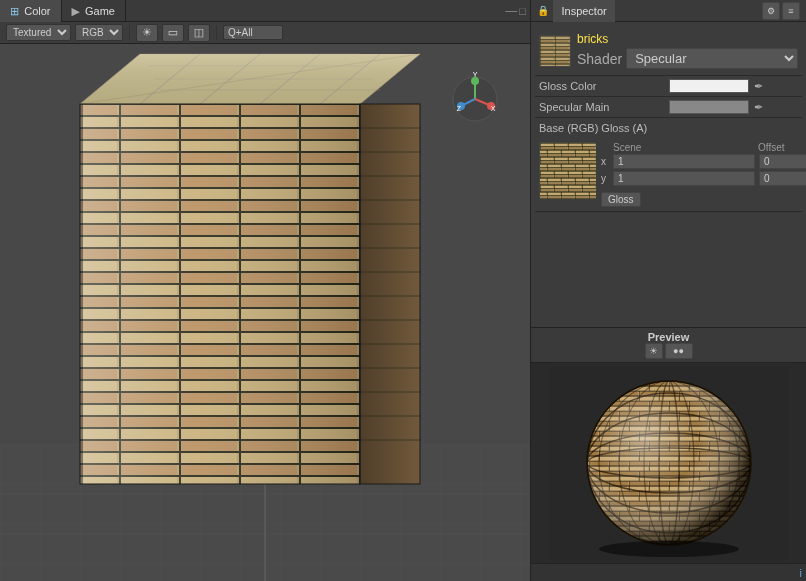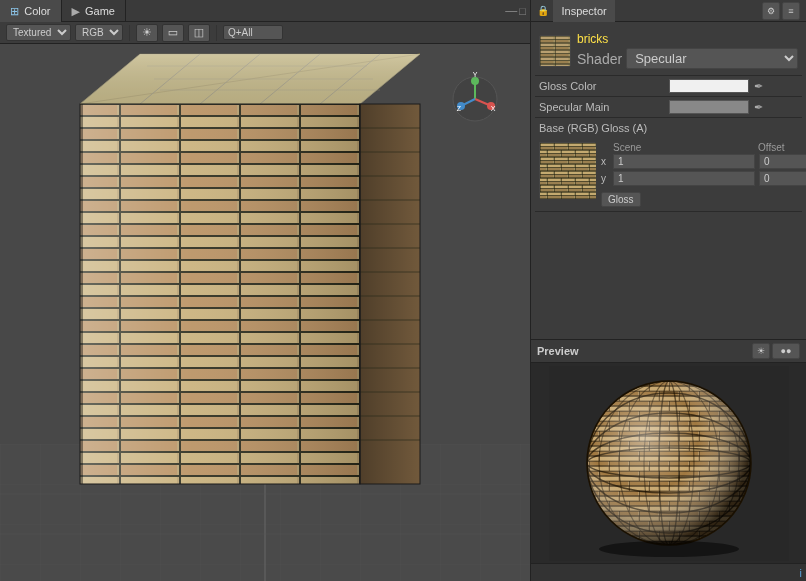--- a/index.html
+++ b/index.html
@@ -47,21 +47,21 @@
     .color-swatch { width: 80px; height: 14px; background: #eee; border: 1px solid #555; cursor: pointer; }
     .color-swatch-dark { background: #888; }
     .eyedropper-btn { background: transparent; border: none; cursor: pointer; color: #aaa; font-size: 11px; padding: 0 2px; }
     .shininess-slider-container { flex: 1; display: flex; align-items: center; }
     .shininess-slider { width: 100%; height: 4px; background: #555; border-radius: 2px; position: relative; cursor: pointer; }
     .shininess-slider-thumb { width: 10px; height: 10px; background: #ccc; border-radius: 50%; position: absolute; top: -3px; right: 8px; cursor: pointer; }
     .select-btn { background: #555; border: 1px solid #444; color: #ccc; font-size: 10px; padding: 1px 6px; cursor: pointer; border-radius: 2px; margin-top: 4px; }
 
     
     .preview-section { border-top: 1px solid #222; }
-    .preview-header { display: flex; align-items: center; justify-content: space-between; padding: 3px 6px; background: #3a3a3a; border-bottom: 1px solid #222; }
+    .preview-header { display: flex; align-items: center; justify-content: space-between; padding: 3px 6px; background: #3a3a3a; border-bottom: 1px solid #222; flex-direction: column; }
     .preview-title { font-size: 11px; color: #ccc; font-weight: bold; }
     .preview-controls { display: flex; gap: 2px; }
     .preview-btn { width: 18px; height: 16px; background: #555; border: 1px solid #444; display: flex; align-items: center; justify-content: center; cursor: pointer; font-size: 9px; color: #ccc; border-radius: 2px; }
     .preview-viewport { height: 200px; background: #2a2a2a; display: flex; align-items: center; justify-content: center; overflow: hidden; position: relative; }
 
     
     .scene-svg { width: 100%; height: 100%; }
 
     .prop-texture-row { padding: 4px; border-bottom: 1px solid #2a2a2a; }
     .prop-texture-header { color: #bbb; font-size: 11px; margin-bottom: 8px; }

